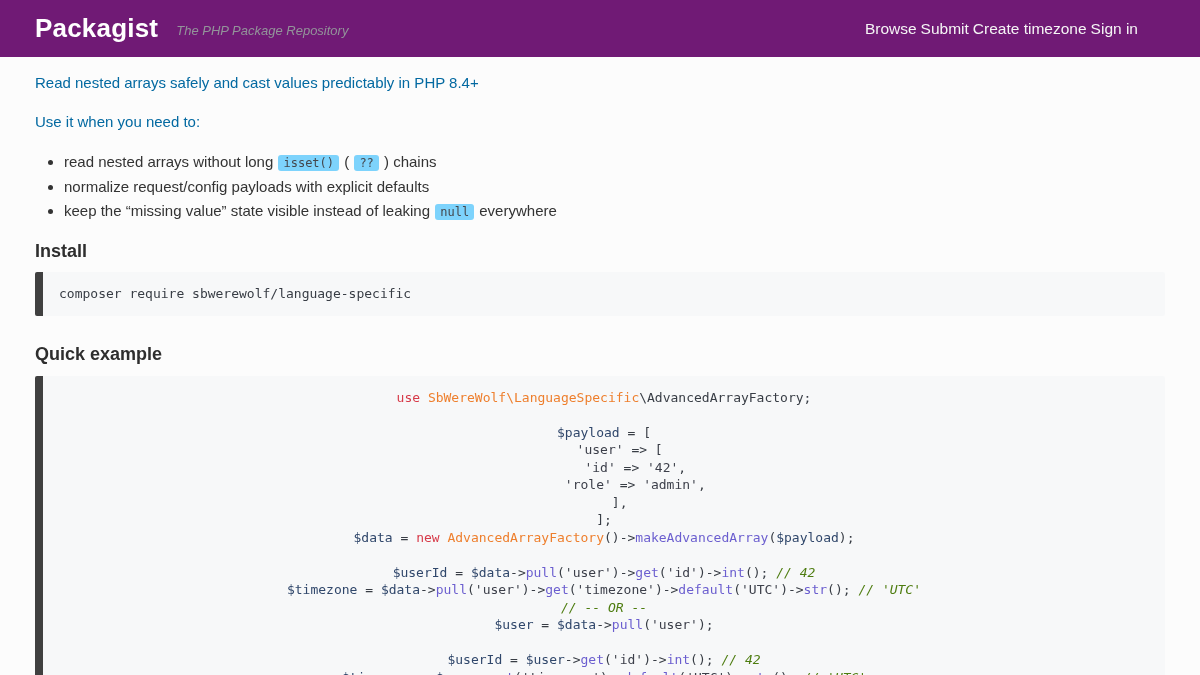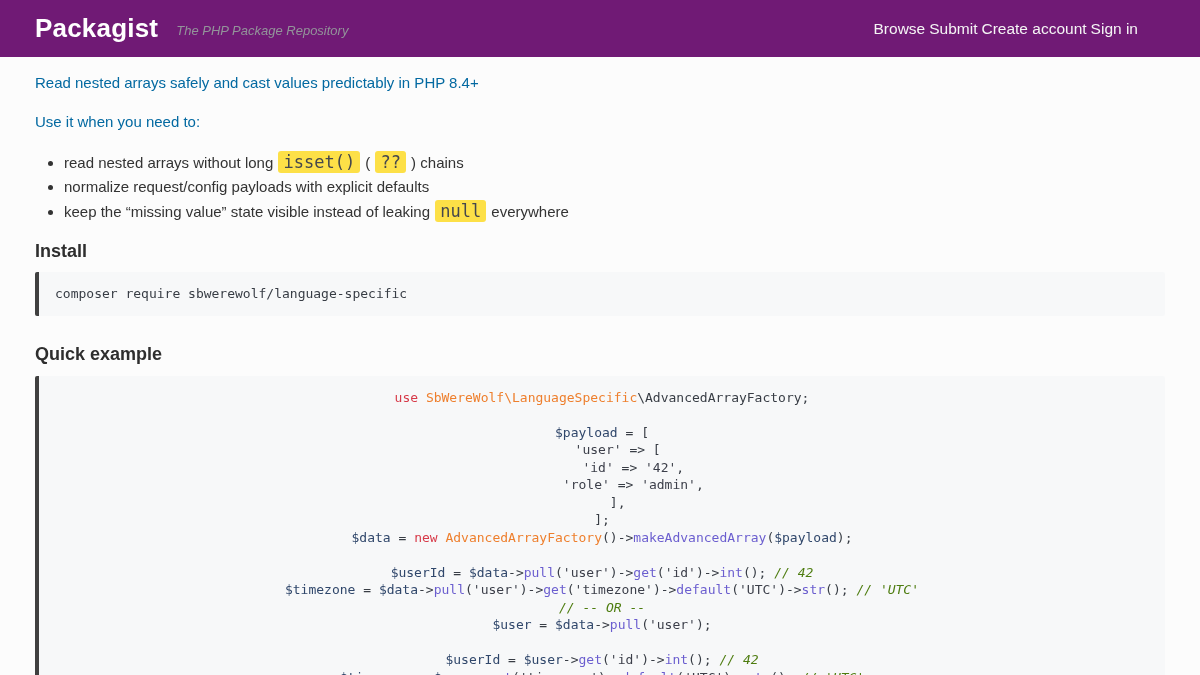--- a/index.html
+++ b/index.html
@@ -31,34 +31,34 @@
     padding: 6px 2px;
   }
 
   
   .content { padding: 15px 35px 0; }
   .md-p { font-size: 15px; line-height: 1.45; margin: 0 0 17px; color: #0369a1; }
   .md-list { margin: 13px 0 0; padding-left: 29px; }
   .md-list li { font-size: 15px; line-height: 24px; color: #333; }
   .ic {
     font-family: "DejaVu Sans Mono", monospace;
-    font-size: 17px; color: #44474d;
-    background: #fde047; border-radius: 3px;
+    font-size: 12px; color: #44474d;
+    background: #7dd3fc; border-radius: 3px;
     padding: 1px 5px; margin: 0 1px;
   }
   .md-h2 {
     font-size: 18px; font-weight: 600; color: #2e2e2e;
     margin: 17px 0 10px; line-height: 1.2;
   }
   .h2-quick { margin-top: 28px; }
 
   
   .code-block {
     background: #f7f8f9;
-    border-left: 4px solid #404040;
+    border-left: 8px solid #404040;
     border-radius: 2px;
     padding: 13px 16px 14px;
     font-family: "DejaVu Sans Mono", monospace;
     font-size: 13px;
     color: #383d45;
   }
   .cl { white-space: pre; line-height: 17.5px; text-align: center; }
   .install-line { line-height: 17px; white-space: pre; }
 
   
@@ -72,21 +72,21 @@
 </style>
 </head>
 <body>
 
 <header class="header">
   <a class="logo">Packagist</a>
   <span class="tagline">The PHP Package Repository</span>
   <nav class="nav">
     <a class="nav-link">Browse</a>
     <a class="nav-link">Submit</a>
-    <a class="nav-link">Create account</a>
+    <a class="nav-link">Create timezone</a>
     <a class="nav-link">Sign in</a>
   </nav>
 </header>
 
 <main class="content">
   <p class="md-p">Read nested arrays safely and cast values predictably in PHP 8.4+</p>
   <p class="md-p">Use it when you need to:</p>
 
   <ul class="md-list">
     <li><span>read nested arrays without long </span><code class="ic">isset()</code><span> ( </span><code class="ic">??</code><span> ) chains</span></li>

